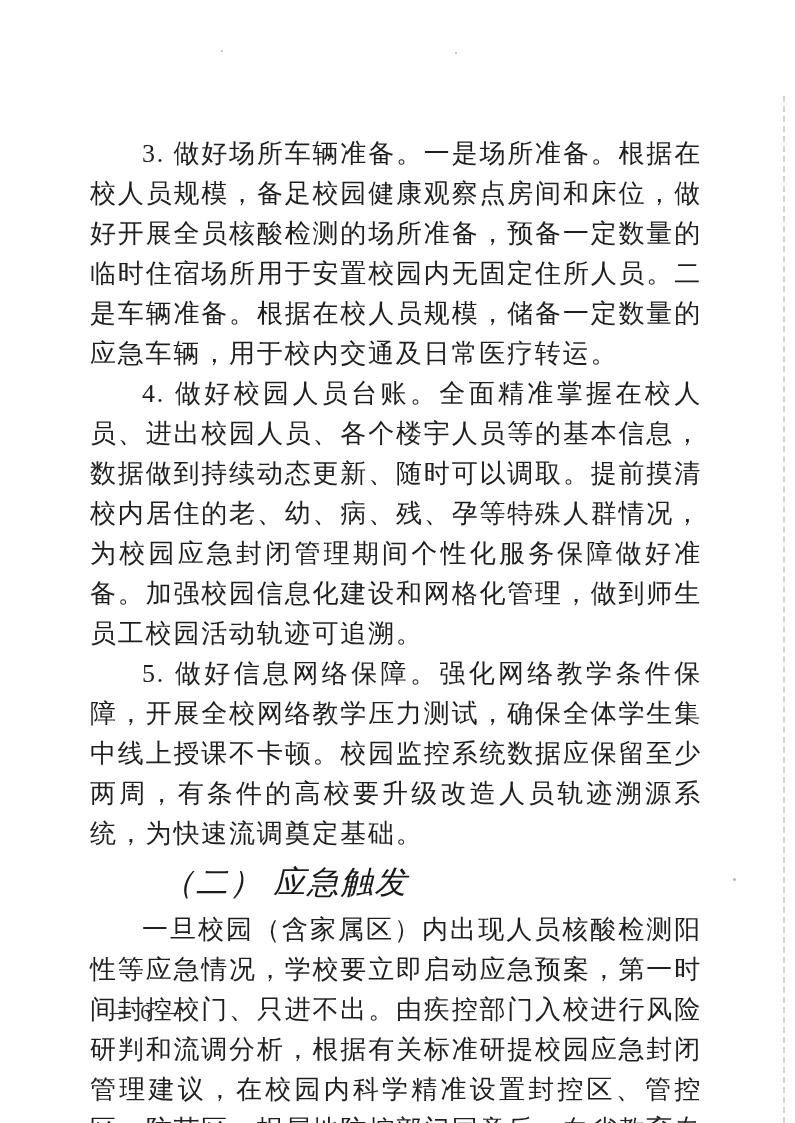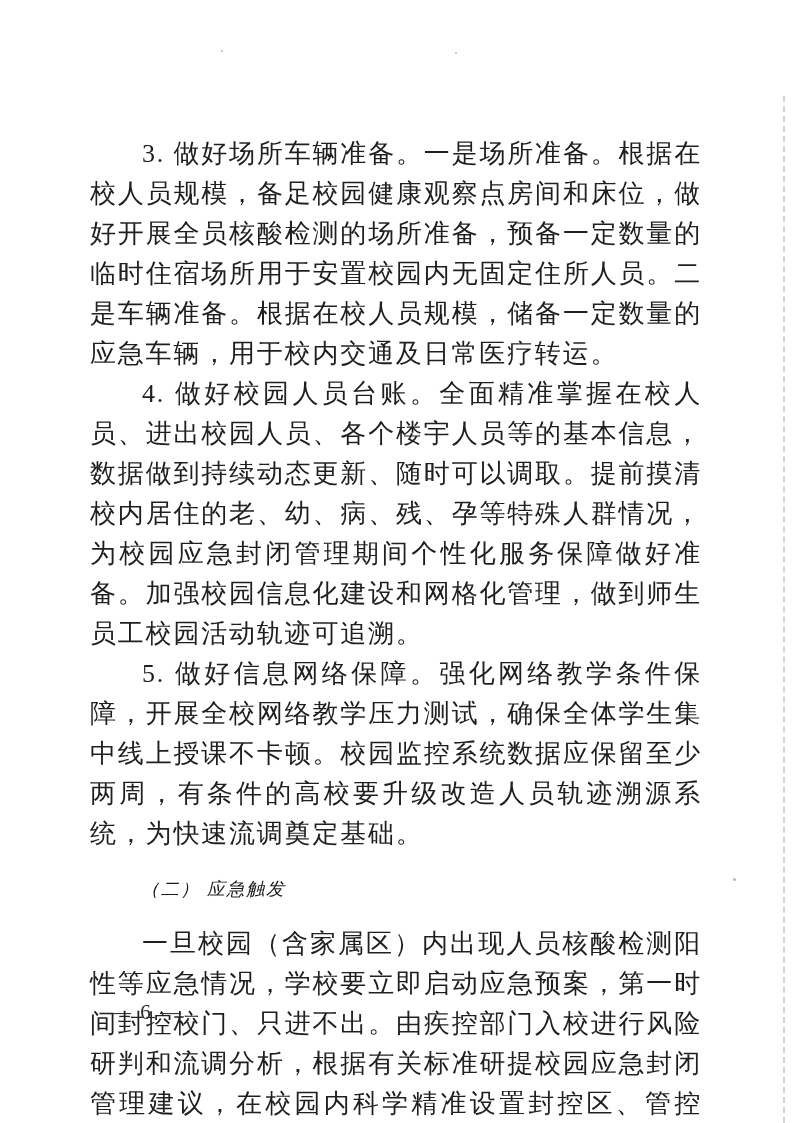--- a/index.html
+++ b/index.html
@@ -27,22 +27,22 @@
     font-size: 26px;
     line-height: 40px;
     letter-spacing: 1.8px;
     color: #1f1f1f;
     text-align: justify;
     text-justify: inter-ideograph;
     text-indent: 2em;
     word-break: break-all;
   }
   .heading {
-    margin: 15px;
-    font-size: 18px;
+    margin: 8px;
+    font-size: 32px;
     line-height: 40px;
     letter-spacing: 1.8px;
     color: #1a1a1a;
     text-indent: 2em;
     font-style: italic;
     font-weight: 500;
     word-break: break-all;
   }
   .page-number {
     position: absolute;

